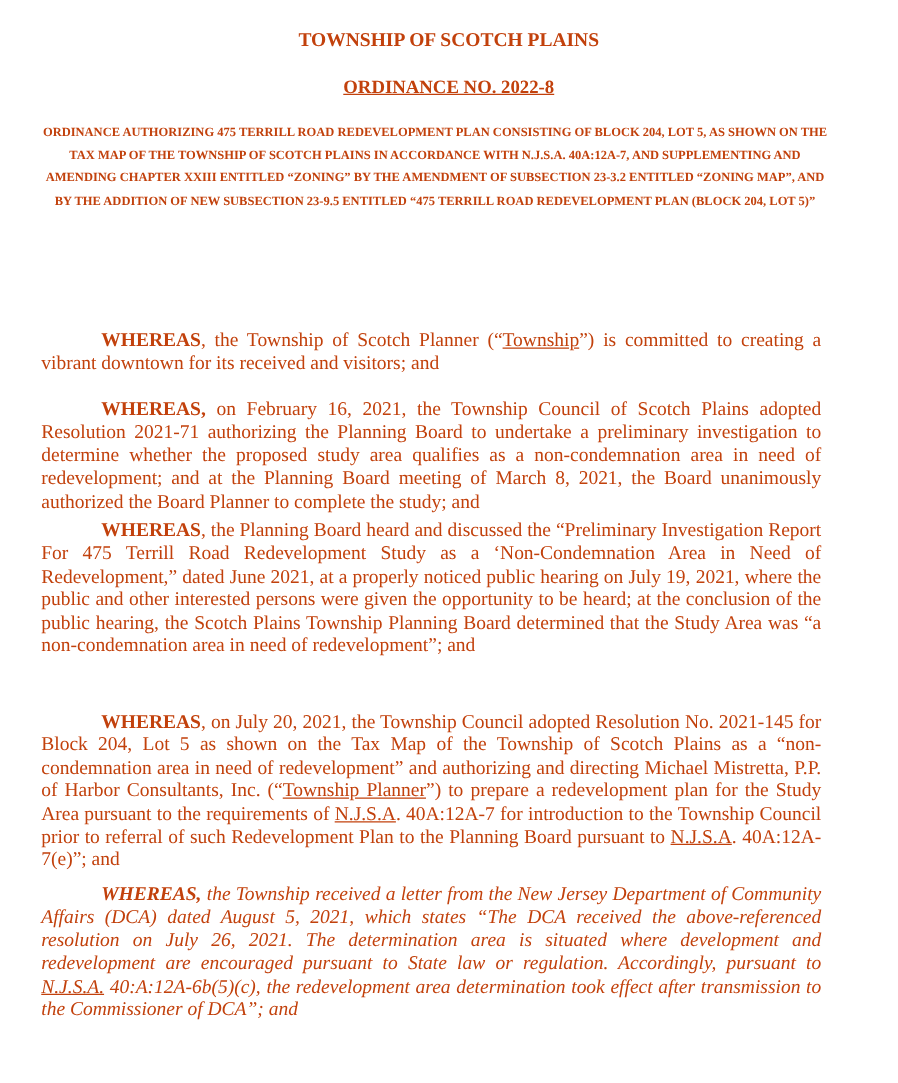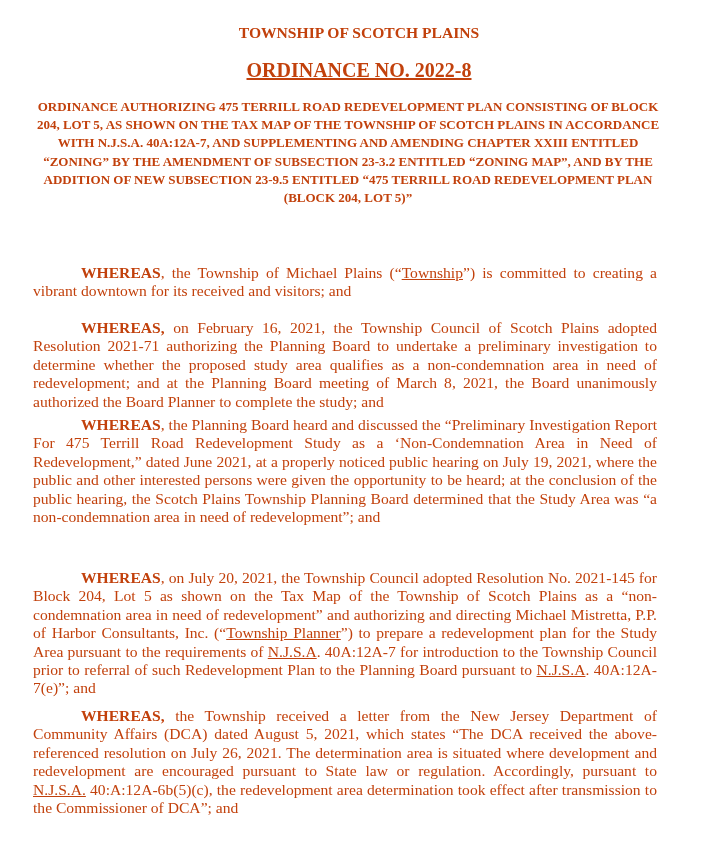--- a/index.html
+++ b/index.html
@@ -7,44 +7,44 @@
   .page {
     position: relative;
     width: 718px; height: 866px;
     font-family: "Liberation Serif", "DejaVu Serif", serif;
     color: #c2410c;
     font-size: 15.6px;
     line-height: 18.4px;
   }
   .center { text-align: center; font-weight: bold; }
   .h1 { position: absolute; left: 0; right: 0; top: 24px; font-size: 15.6px; }
-  .h2 { position: absolute; left: 0; right: 0; top: 61px; font-size: 20px; text-decoration: underline; }
+  .h2 { position: absolute; left: 0; right: 0; top: 61px; font-size: 15px; text-decoration: underline; }
   .title {
     position: absolute; left: 32px; right: 54px; top: 98px;
-    font-size: 13px; line-height: 18.2px;
+    font-size: 10px; line-height: 18.2px;
   }
   .para {
     position: absolute; left: 33px; width: 624px;
     text-align: justify;
     text-indent: 48px;
   }
   .para b { font-weight: bold; }
   .u { text-decoration: underline; }
   #p1 { top: 264px; }
   #p2 { top: 319px; }
   #p3 { top: 416px; }
   #p4 { top: 569px; }
-  #p5 { top: 707px; }
+  #p5 { top: 707px; font-style: italic; }
 </style>
 </head>
 <body>
 
 <div class="page">
   <div class="center h1">TOWNSHIP OF SCOTCH PLAINS</div>
   <div class="center h2">ORDINANCE NO. 2022-8</div>
   <div class="center title">ORDINANCE AUTHORIZING 475 TERRILL ROAD REDEVELOPMENT PLAN CONSISTING OF BLOCK 204, LOT 5, AS SHOWN ON THE TAX MAP OF THE TOWNSHIP OF SCOTCH PLAINS IN ACCORDANCE WITH N.J.S.A. 40A:12A-7, AND SUPPLEMENTING AND AMENDING CHAPTER XXIII ENTITLED “ZONING” BY THE AMENDMENT OF SUBSECTION 23-3.2 ENTITLED “ZONING MAP”, AND BY THE ADDITION OF NEW SUBSECTION 23-9.5 ENTITLED “475 TERRILL ROAD REDEVELOPMENT PLAN (BLOCK 204, LOT 5)”</div>
 
-  <p class="para" id="p1" style="margin: 0px;"><b>WHEREAS</b><span>, the Township of Michael Plains (“</span><span class="u">Township</span><span>”) is committed to creating a vibrant downtown for its received and visitors; and</span></p>
+  <p class="para" id="p1" style="margin: 0px;"><b>WHEREAS</b><span>, the Township of Scotch Planner (“</span><span class="u">Township</span><span>”) is committed to creating a vibrant downtown for its received and visitors; and</span></p>
   <p class="para" id="p2" style="margin: 0px;"><b>WHEREAS,</b><span> on February 16, 2021, the Township Council of Scotch Plains adopted Resolution 2021-71 authorizing the Planning Board to undertake a preliminary investigation to determine whether the proposed study area qualifies as a non-condemnation area in need of redevelopment; and at the Planning Board meeting of March 8, 2021, the Board unanimously authorized the Board Planner to complete the study; and</span></p>
   <p class="para" id="p3" style="margin: 0px;"><b>WHEREAS</b><span>, the Planning Board heard and discussed the “Preliminary Investigation Report For 475 Terrill Road Redevelopment Study as a ‘Non-Condemnation Area in Need of Redevelopment,” dated June 2021, at a properly noticed public hearing on July 19, 2021, where the public and other interested persons were given the opportunity to be heard; at the conclusion of the public hearing, the Scotch Plains Township Planning Board determined that the Study Area was “a non-condemnation area in need of redevelopment”; and</span></p>
   <p class="para" id="p4" style="margin: 0px;"><b>WHEREAS</b><span>, on July 20, 2021, the Township Council adopted Resolution No. 2021-145 for Block 204, Lot 5 as shown on the Tax Map of the Township of Scotch Plains as a “non-condemnation area in need of redevelopment” and authorizing and directing Michael Mistretta, P.P. of Harbor Consultants, Inc. (“</span><span class="u">Township Planner</span><span>”) to prepare a redevelopment plan for the Study Area pursuant to the requirements of </span><span class="u">N.J.S.A</span><span>. 40A:12A-7 for introduction to the Township Council prior to referral of such Redevelopment Plan to the Planning Board pursuant to </span><span class="u">N.J.S.A</span><span>. 40A:12A-7(e)”; and</span></p>
   <p class="para" id="p5" style="margin: 0px;"><b>WHEREAS,</b><span> the Township received a letter from the New Jersey Department of Community Affairs (DCA) dated August 5, 2021, which states “The DCA received the above-referenced resolution on July 26, 2021. The determination area is situated where development and redevelopment are encouraged pursuant to State law or regulation. Accordingly, pursuant to </span><span class="u">N.J.S.A.</span><span> 40:A:12A-6b(5)(c), the redevelopment area determination took effect after transmission to the Commissioner of DCA”; and</span></p>
 </div>
 
 </body></html>

